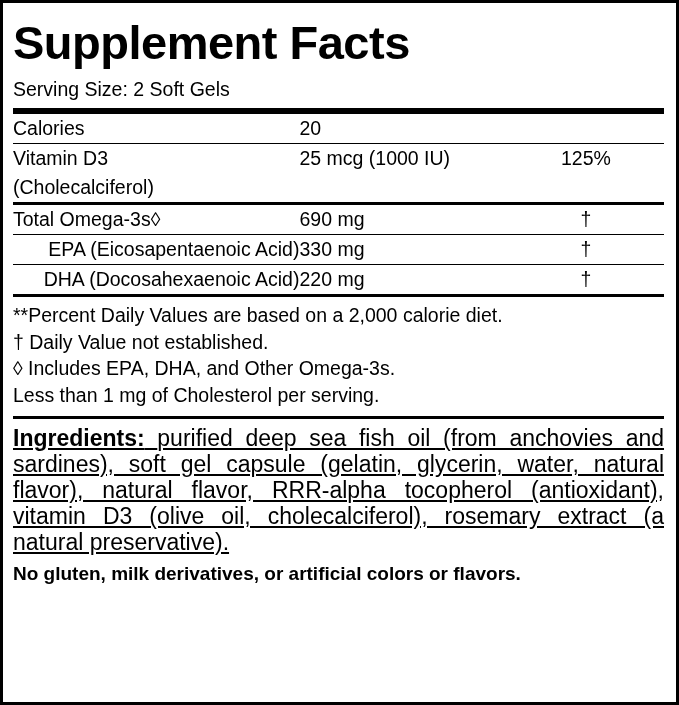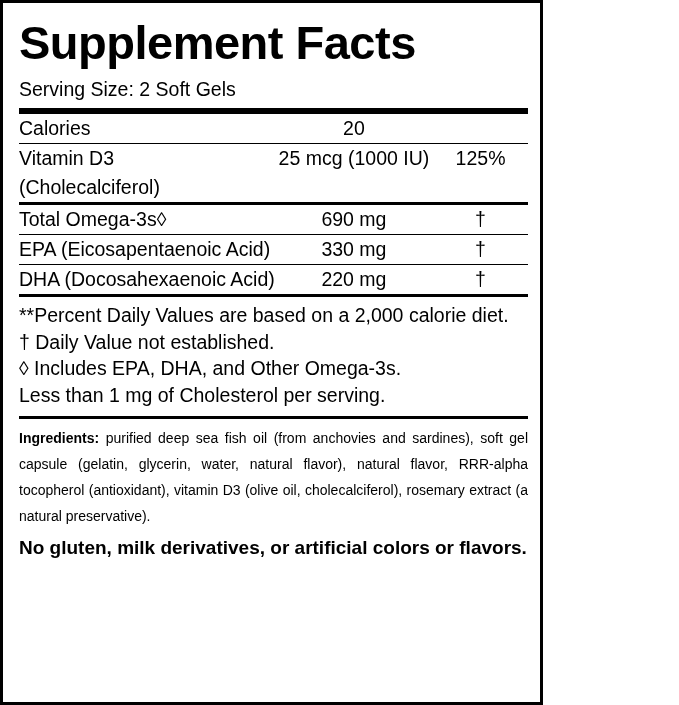--- a/index.html
+++ b/index.html
@@ -9,24 +9,24 @@
   }
   body {
     width: 679px;
     height: 705px;
     font-family: "Liberation Sans", sans-serif;
     color: #000000;
     overflow: hidden;
   }
   .panel {
     box-sizing: border-box;
-    width: 543px;
+    width: 679px;
     height: 705px;
     border: 3px solid #000000;
-    padding: 8px 12px 0 16px;
+    padding: 8px 12px 0 10px;
     display: flex;
     flex-direction: column;
   }
   .title {
     font-size: 47px;
     line-height: 56px;
     font-weight: bold;
     letter-spacing: -0.5px;
     margin: 4px 0 6px 0;
     white-space: nowrap;
@@ -54,55 +54,57 @@
     font-weight: bold;
     font-size: 19.5px;
     line-height: 30px;
     text-align: left;
     white-space: nowrap;
   }
   .hdr-row th.dv {
     text-align: right;
   }
   .col-name  { width: 44%; text-align: left; }
-  .col-amt   { width: 32%; text-align: center; padding-right: 6px; }
+  .col-amt   { width: 32%; text-align: left; padding-right: 6px; }
   .col-dv    { width: 24%; text-align: center; }
   .row-cell {
     line-height: 29px;
     white-space: nowrap;
   }
   .sub-name {
     padding-left: 22px;
   }
   .sub-name2 {
     padding-left: 32px;
+    text-align: right;
   }
   .borderline td {
     border-bottom: 1.5px solid #000000;
   }
   .borderline-med td {
     border-bottom: 3px solid #000000;
   }
   .noborder td { border-bottom: none; }
   .footnotes {
     font-size: 19.5px;
     line-height: 26.5px;
     margin-top: 5px;
     white-space: nowrap;
   }
   .sep-before-ing {
     border-bottom: 3px solid #000000;
     margin-top: 8px;
   }
   .ingredients {
-    font-size: 14px;
+    font-size: 23px;
     line-height: 26px;
     margin-top: 6px;
     text-align: justify;
     text-justify: inter-word;
+    text-decoration: underline;
   }
   .ingredients b { font-weight: bold; }
   .allergen {
     font-size: 19px;
     line-height: 26px;
     font-weight: bold;
     margin-top: 6px;
     white-space: nowrap;
   }
   .spacer { flex: 1; }

